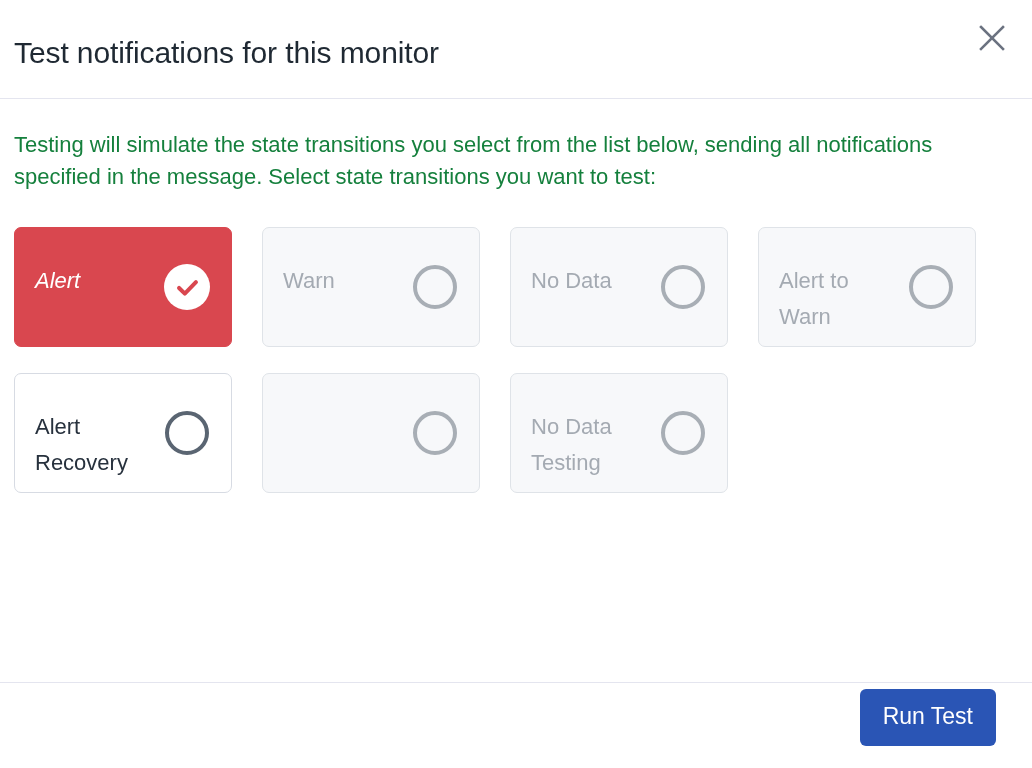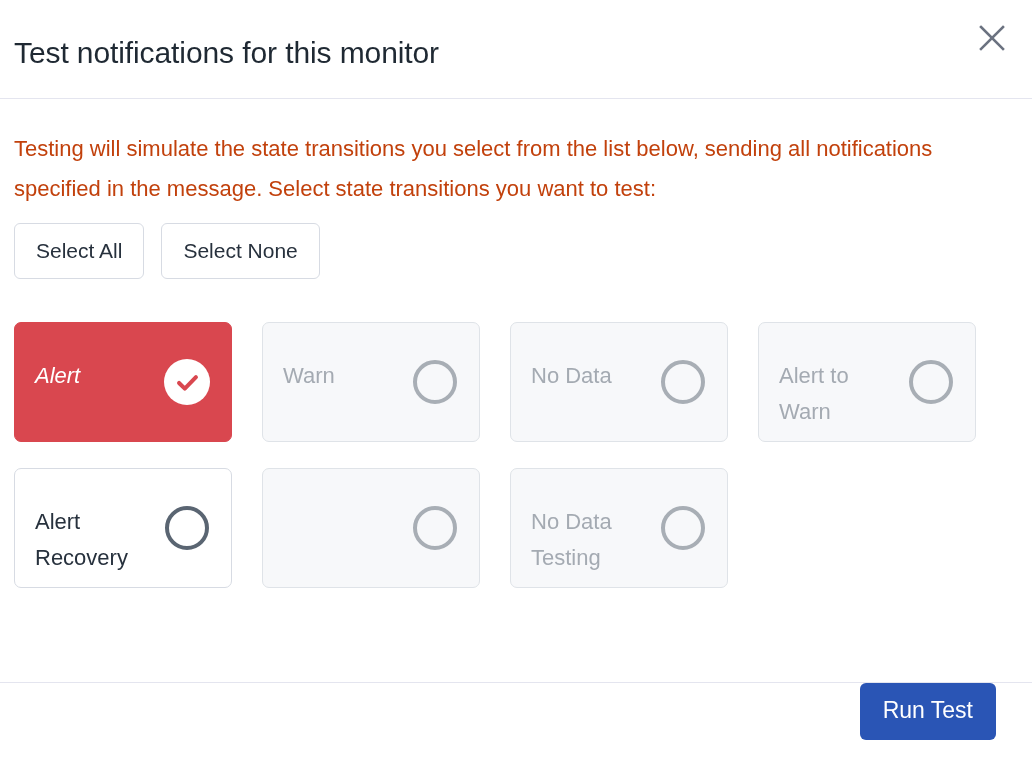--- a/index.html
+++ b/index.html
@@ -60,24 +60,24 @@
 
   
   .modal-body {
     flex: 1 1 auto;
     padding: 30px 14px 0 14px;
     box-sizing: border-box;
     border-bottom: 1px solid #e4e5ef;
   }
   .intro-text {
     font-size: 22px;
-    line-height: 40px;
-    color: #c2410c;
+    line-height: 32px;
+    color: #15803d;
     max-width: 1005px;
-    margin: 0 0 14px 0;
+    margin: 0 0 34px 0;
     font-weight: 400;
   }
 
   
   .select-row {
     display: flex;
     gap: 17px;
     margin-bottom: 43px;
   }
   .select-btn {
@@ -170,21 +170,21 @@
     display: flex;
     align-items: center;
     justify-content: center;
   }
 
   
   .modal-footer {
     flex: 0 0 85px;
     height: 85px;
     display: flex;
-    align-items: flex-start;
+    align-items: center;
     justify-content: flex-end;
     padding: 0 36px 16px 14px;
     box-sizing: border-box;
     margin-left: 16px;
   }
   .run-test-btn {
     background: #2a55b5;
     color: #ffffff;
     border: none;
     border-radius: 6px;
@@ -210,24 +210,20 @@
           <line x1="26" y1="4" x2="4" y2="26" stroke="#6b7280" stroke-width="2.6" stroke-linecap="square"></line>
         </svg>
       </span>
     </button>
   </div>
 
   <div class="modal-body">
 
     <p class="intro-text">Testing will simulate the state transitions you select from the list below, sending all notifications specified in the message. Select state transitions you want to test:</p>
 
-    <div class="select-row">
-      <button class="select-btn">Select All</button>
-      <button class="select-btn">Select None</button>
-    </div>
 
     <div class="tile-grid">
 
       <div class="tile-row">
 
         <div class="tile selected">
           <span class="tile-label">Alert</span>
           <span class="tile-mark">
             <span class="check-circle">
               <svg width="27" height="27" viewBox="0 0 24 24" aria-hidden="true">

